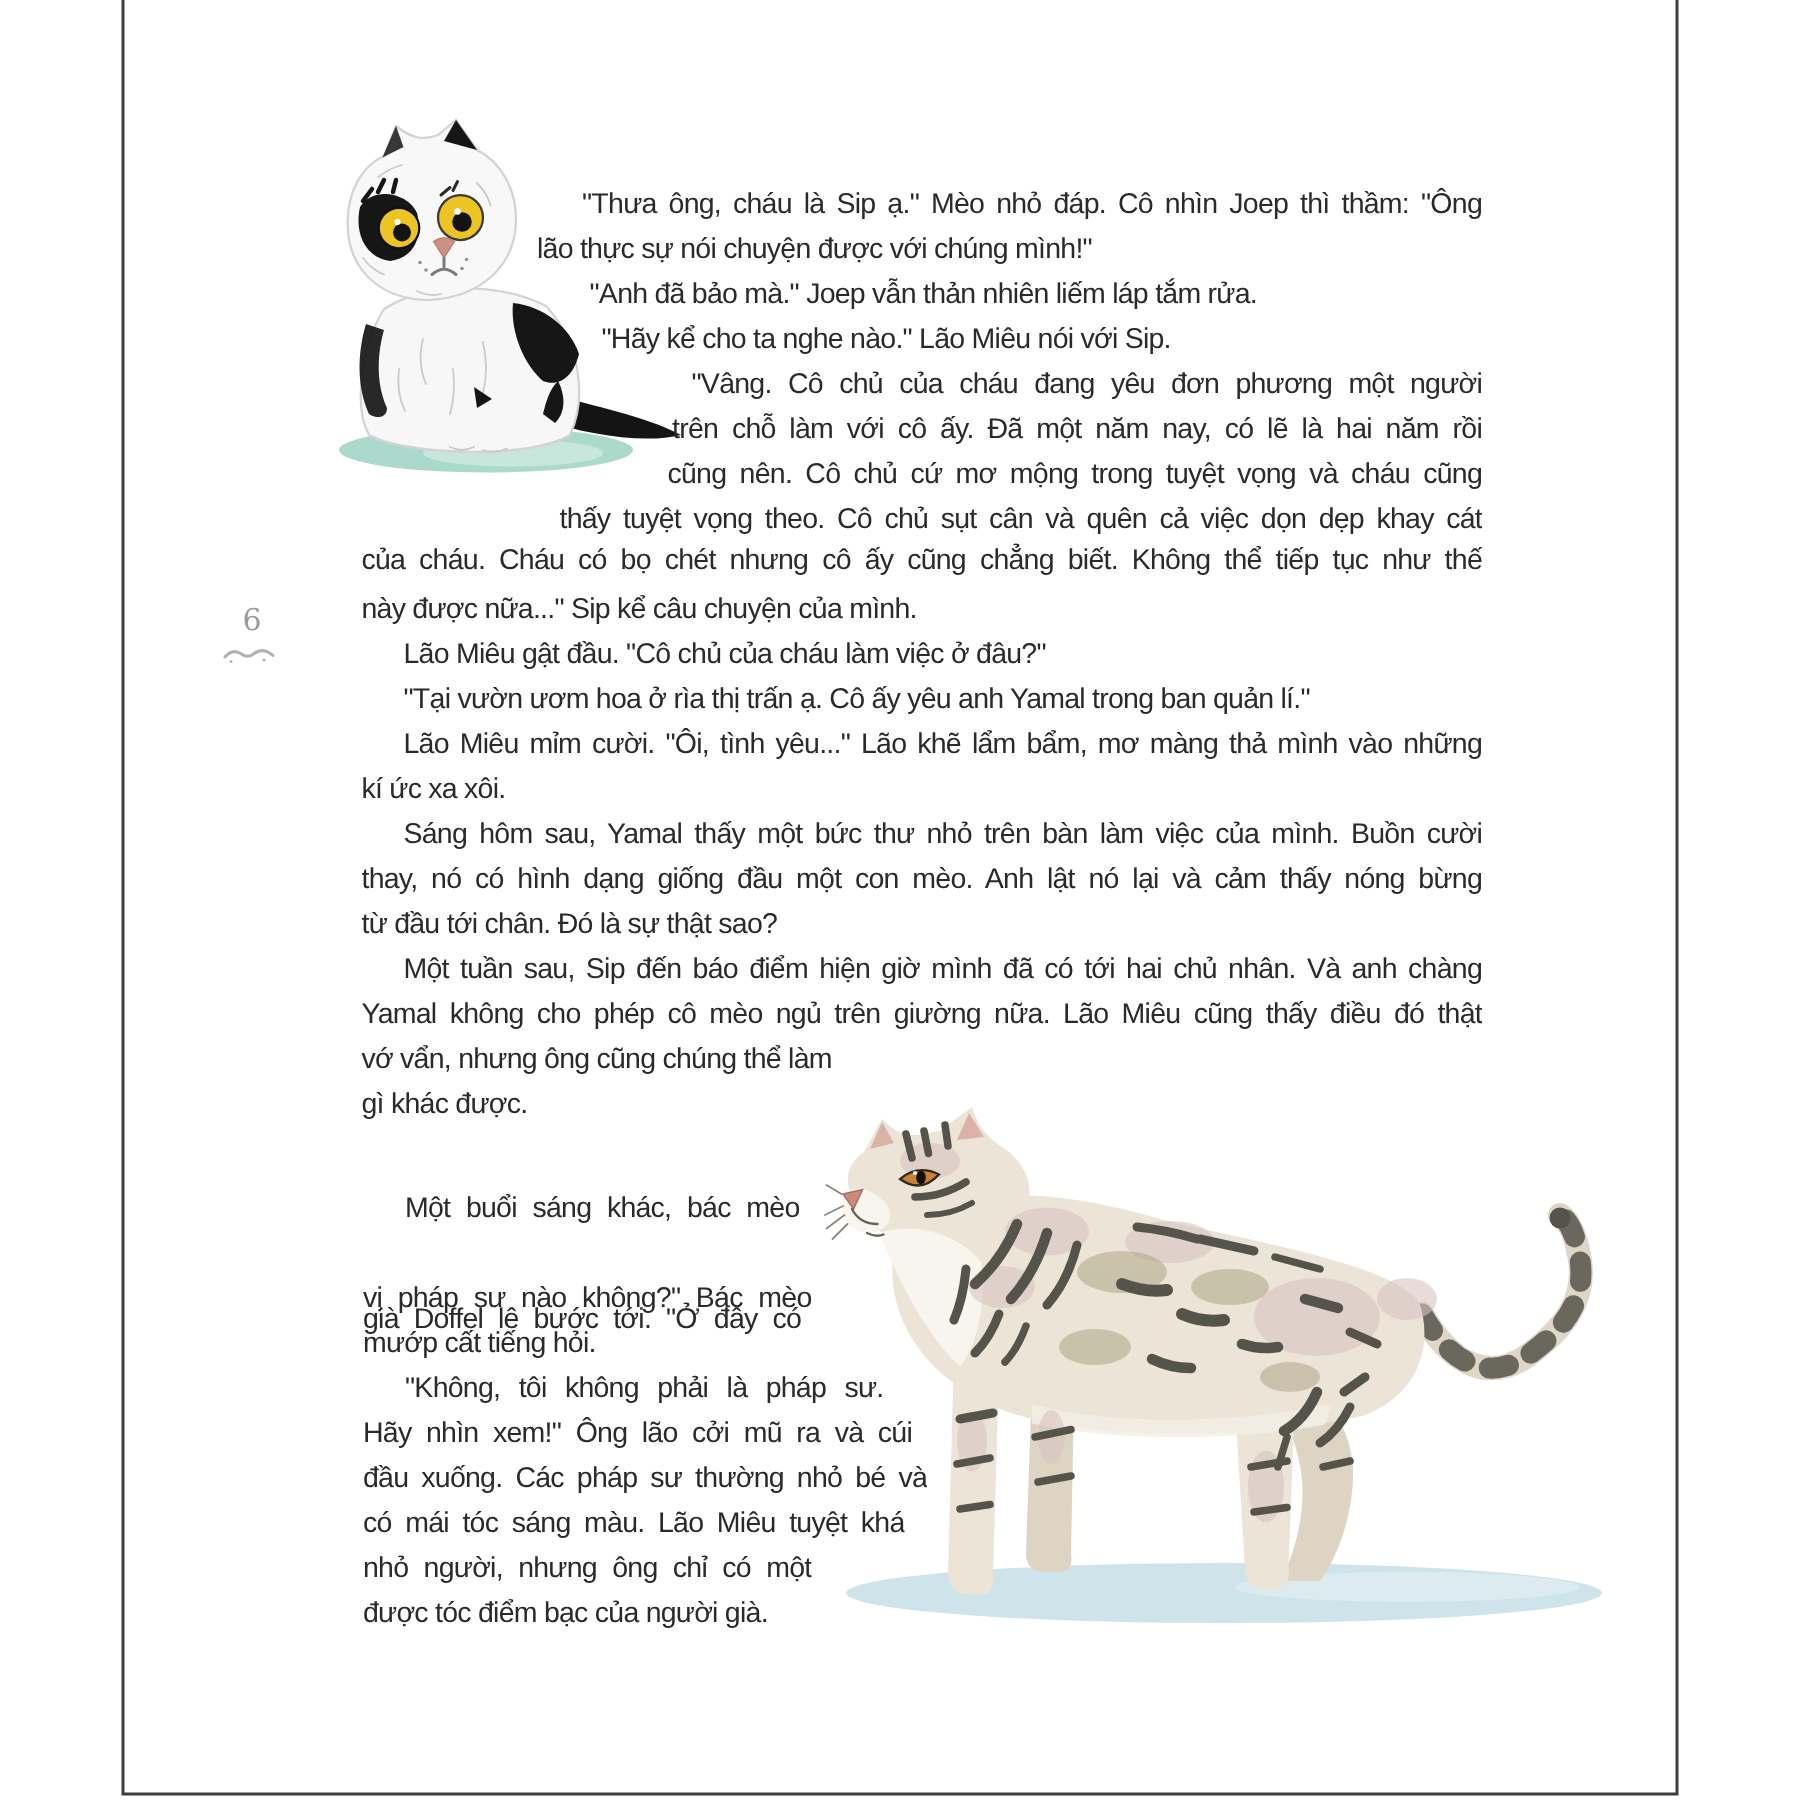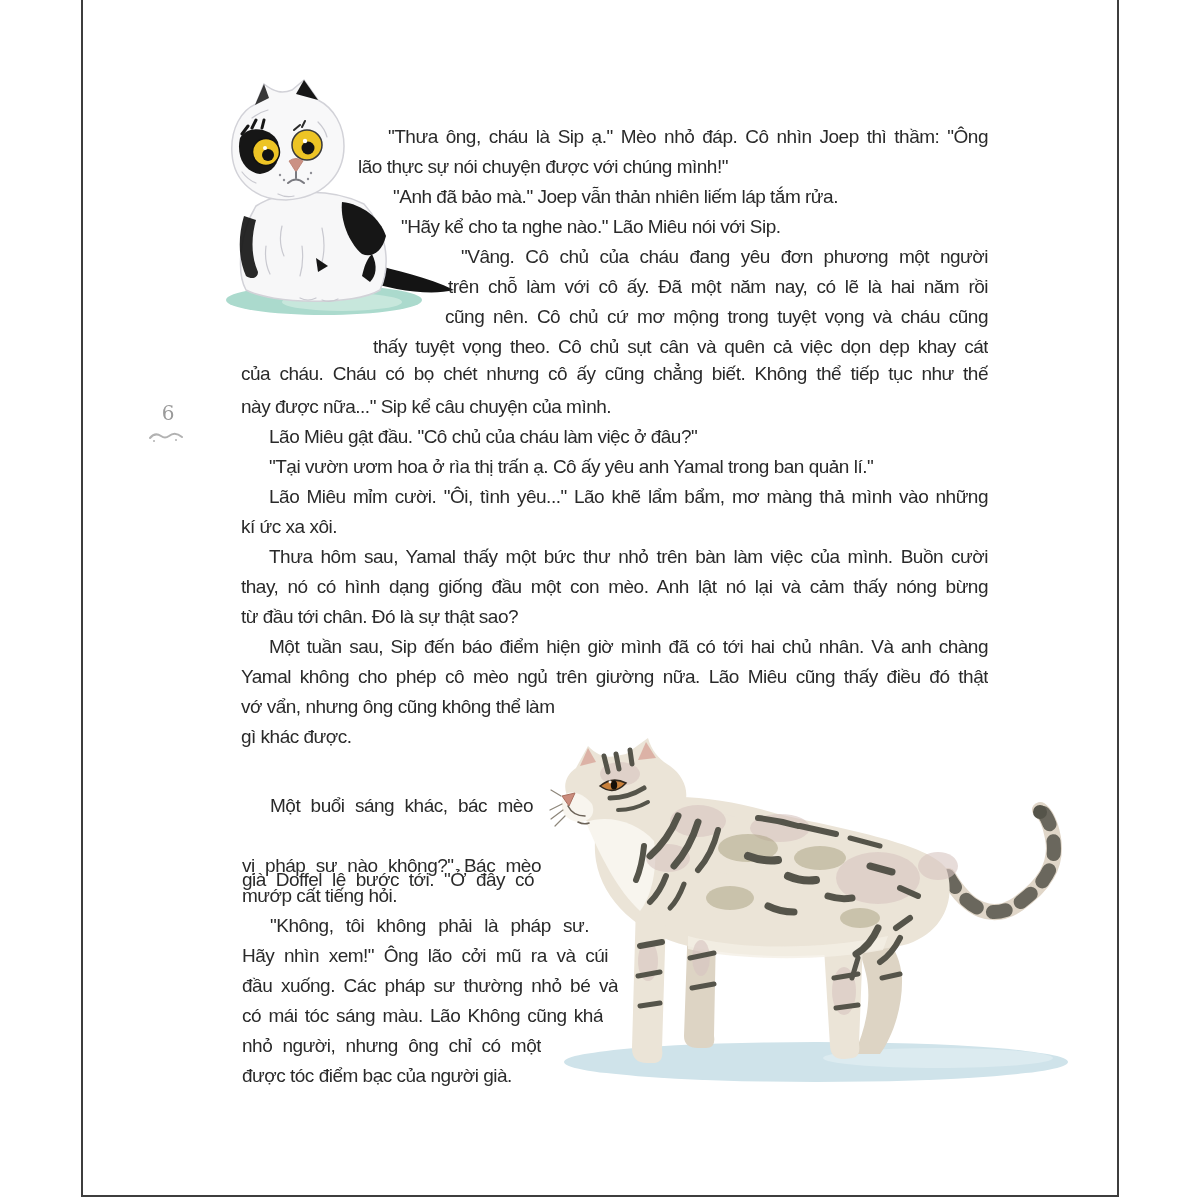--- a/index.html
+++ b/index.html
@@ -173,34 +173,34 @@
     <div class="ln j" style="left:461px;top:242px;width:527px">"Vâng. Cô chủ của cháu đang yêu đơn phương một người</div>
     <div class="ln j" style="left:448px;top:272px;width:540px">trên chỗ làm với cô ấy. Đã một năm nay, có lẽ là hai năm rồi</div>
     <div class="ln j" style="left:445px;top:302px;width:543px">cũng nên. Cô chủ cứ mơ mộng trong tuyệt vọng và cháu cũng</div>
     <div class="ln j" style="left:373px;top:332px;width:615px">thấy tuyệt vọng theo. Cô chủ sụt cân và quên cả việc dọn dẹp khay cát</div>
     <div class="ln j" style="left:241px;top:359px;width:747px">của cháu. Cháu có bọ chét nhưng cô ấy cũng chẳng biết. Không thể tiếp tục như thế</div>
     <div class="ln" style="left:241px;top:392px">này được nữa..." Sip kể câu chuyện của mình.</div>
     <div class="ln" style="left:269px;top:422px">Lão Miêu gật đầu. "Cô chủ của cháu làm việc ở đâu?"</div>
     <div class="ln" style="left:269px;top:452px">"Tại vườn ươm hoa ở rìa thị trấn ạ. Cô ấy yêu anh Yamal trong ban quản lí."</div>
     <div class="ln j" style="left:269px;top:482px;width:719px">Lão Miêu mỉm cười. "Ôi, tình yêu..." Lão khẽ lẩm bẩm, mơ màng thả mình vào những</div>
     <div class="ln" style="left:241px;top:512px">kí ức xa xôi.</div>
-    <div class="ln j" style="left:269px;top:542px;width:719px">Thưa hôm sau, Yamal thấy một bức thư nhỏ trên bàn làm việc của mình. Buồn cười</div>
+    <div class="ln j" style="left:269px;top:542px;width:719px">Sáng hôm sau, Yamal thấy một bức thư nhỏ trên bàn làm việc của mình. Buồn cười</div>
     <div class="ln j" style="left:241px;top:572px;width:747px">thay, nó có hình dạng giống đầu một con mèo. Anh lật nó lại và cảm thấy nóng bừng</div>
     <div class="ln" style="left:241px;top:602px">từ đầu tới chân. Đó là sự thật sao?</div>
     <div class="ln j" style="left:269px;top:632px;width:719px">Một tuần sau, Sip đến báo điểm hiện giờ mình đã có tới hai chủ nhân. Và anh chàng</div>
     <div class="ln j" style="left:241px;top:662px;width:747px">Yamal không cho phép cô mèo ngủ trên giường nữa. Lão Miêu cũng thấy điều đó thật</div>
-    <div class="ln" style="left:241px;top:692px">vớ vẩn, nhưng ông cũng không thể làm</div>
+    <div class="ln" style="left:241px;top:692px">vớ vẩn, nhưng ông cũng chúng thể làm</div>
     <div class="ln" style="left:241px;top:722px">gì khác được.</div>
   </div>
 
   <div>
     <div class="ln j" style="left:270px;top:791px;width:263px">Một buổi sáng khác, bác mèo</div>
     <div class="ln j" style="left:242px;top:865px;width:292px">già Doffel lê bước tới. "Ở đây có</div>
     <div class="ln j" style="left:242px;top:851px;width:299px">vị pháp sư nào không?" Bác mèo</div>
     <div class="ln" style="left:242px;top:881px">mướp cất tiếng hỏi.</div>
     <div class="ln j" style="left:270px;top:911px;width:319px">"Không, tôi không phải là pháp sư.</div>
     <div class="ln j" style="left:242px;top:941px;width:366px">Hãy nhìn xem!" Ông lão cởi mũ ra và cúi</div>
     <div class="ln j" style="left:242px;top:971px;width:376px">đầu xuống. Các pháp sư thường nhỏ bé và</div>
-    <div class="ln j" style="left:242px;top:1001px;width:361px">có mái tóc sáng màu. Lão Không cũng khá</div>
+    <div class="ln j" style="left:242px;top:1001px;width:361px">có mái tóc sáng màu. Lão Miêu tuyệt khá</div>
     <div class="ln j" style="left:242px;top:1031px;width:299px">nhỏ người, nhưng ông chỉ có một</div>
     <div class="ln" style="left:242px;top:1061px">được tóc điểm bạc của người già.</div>
   </div>
 </div>
 
 </body></html>

